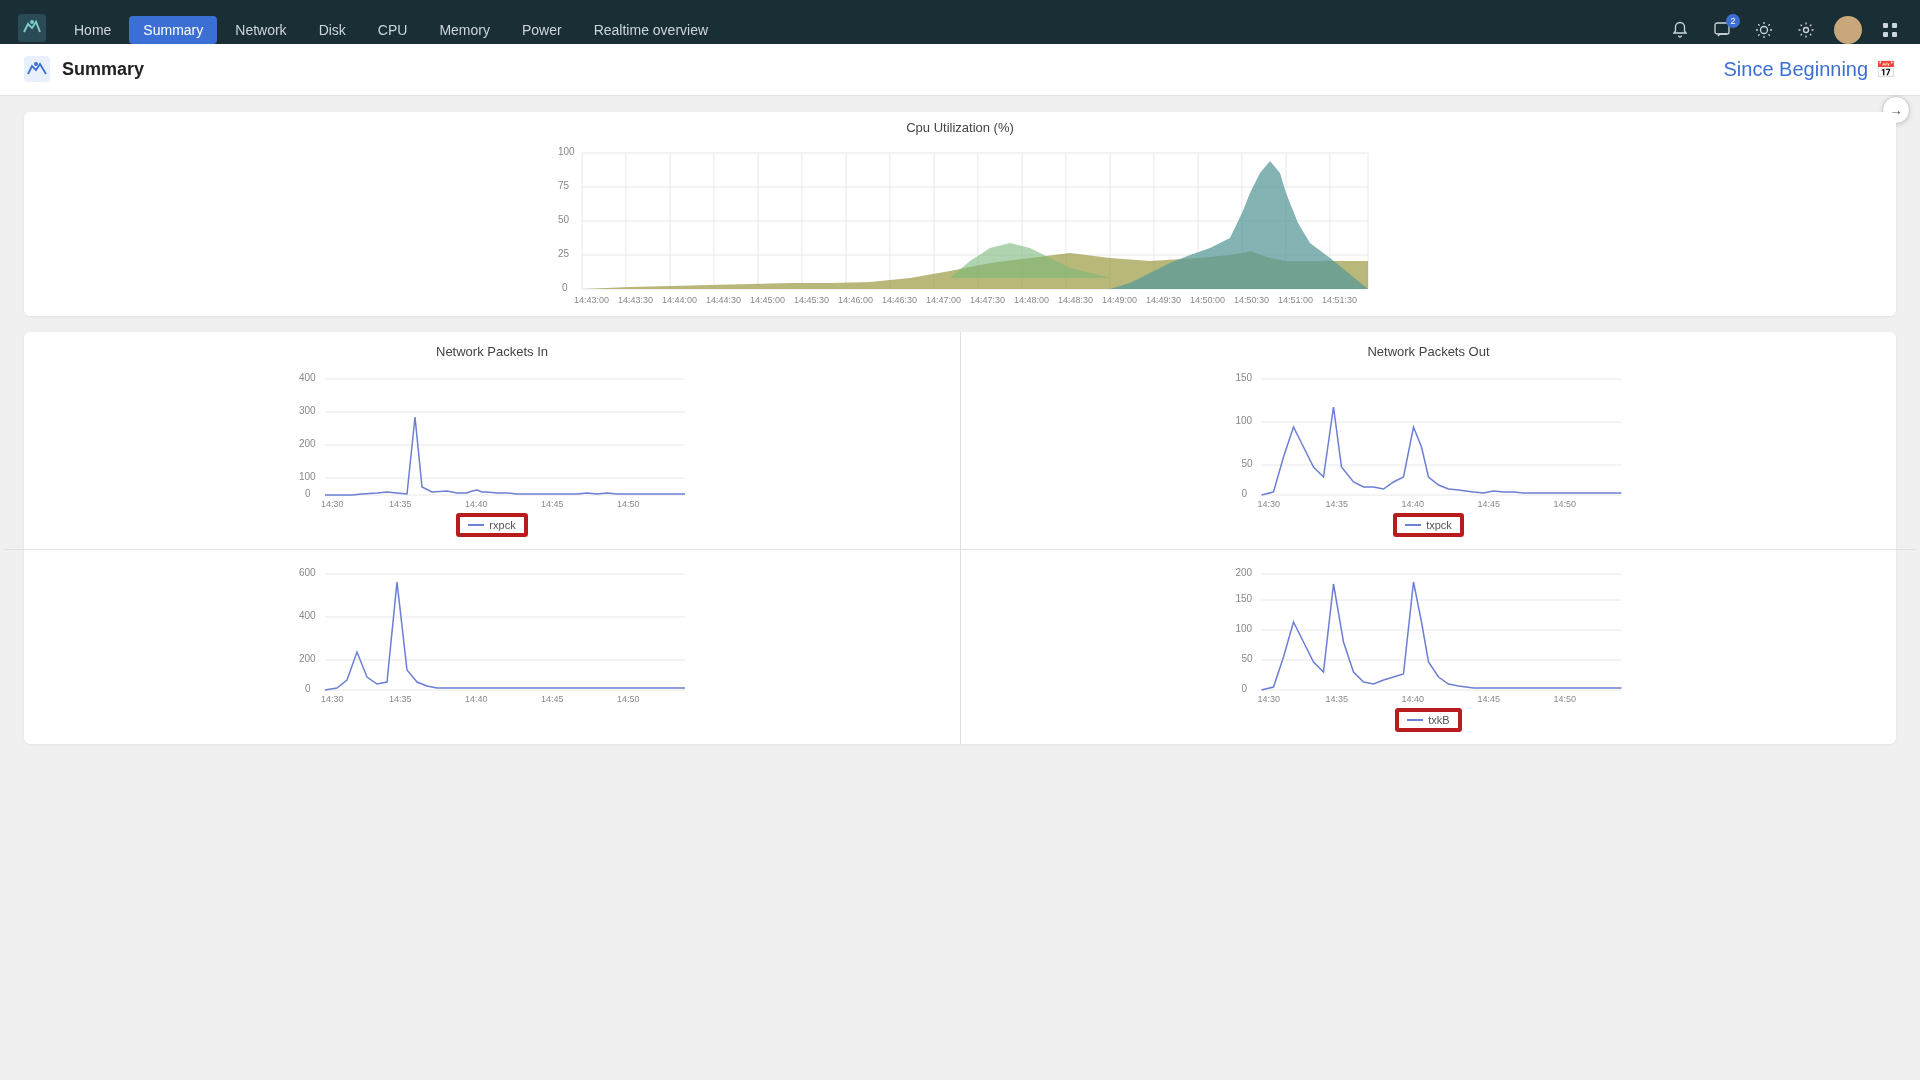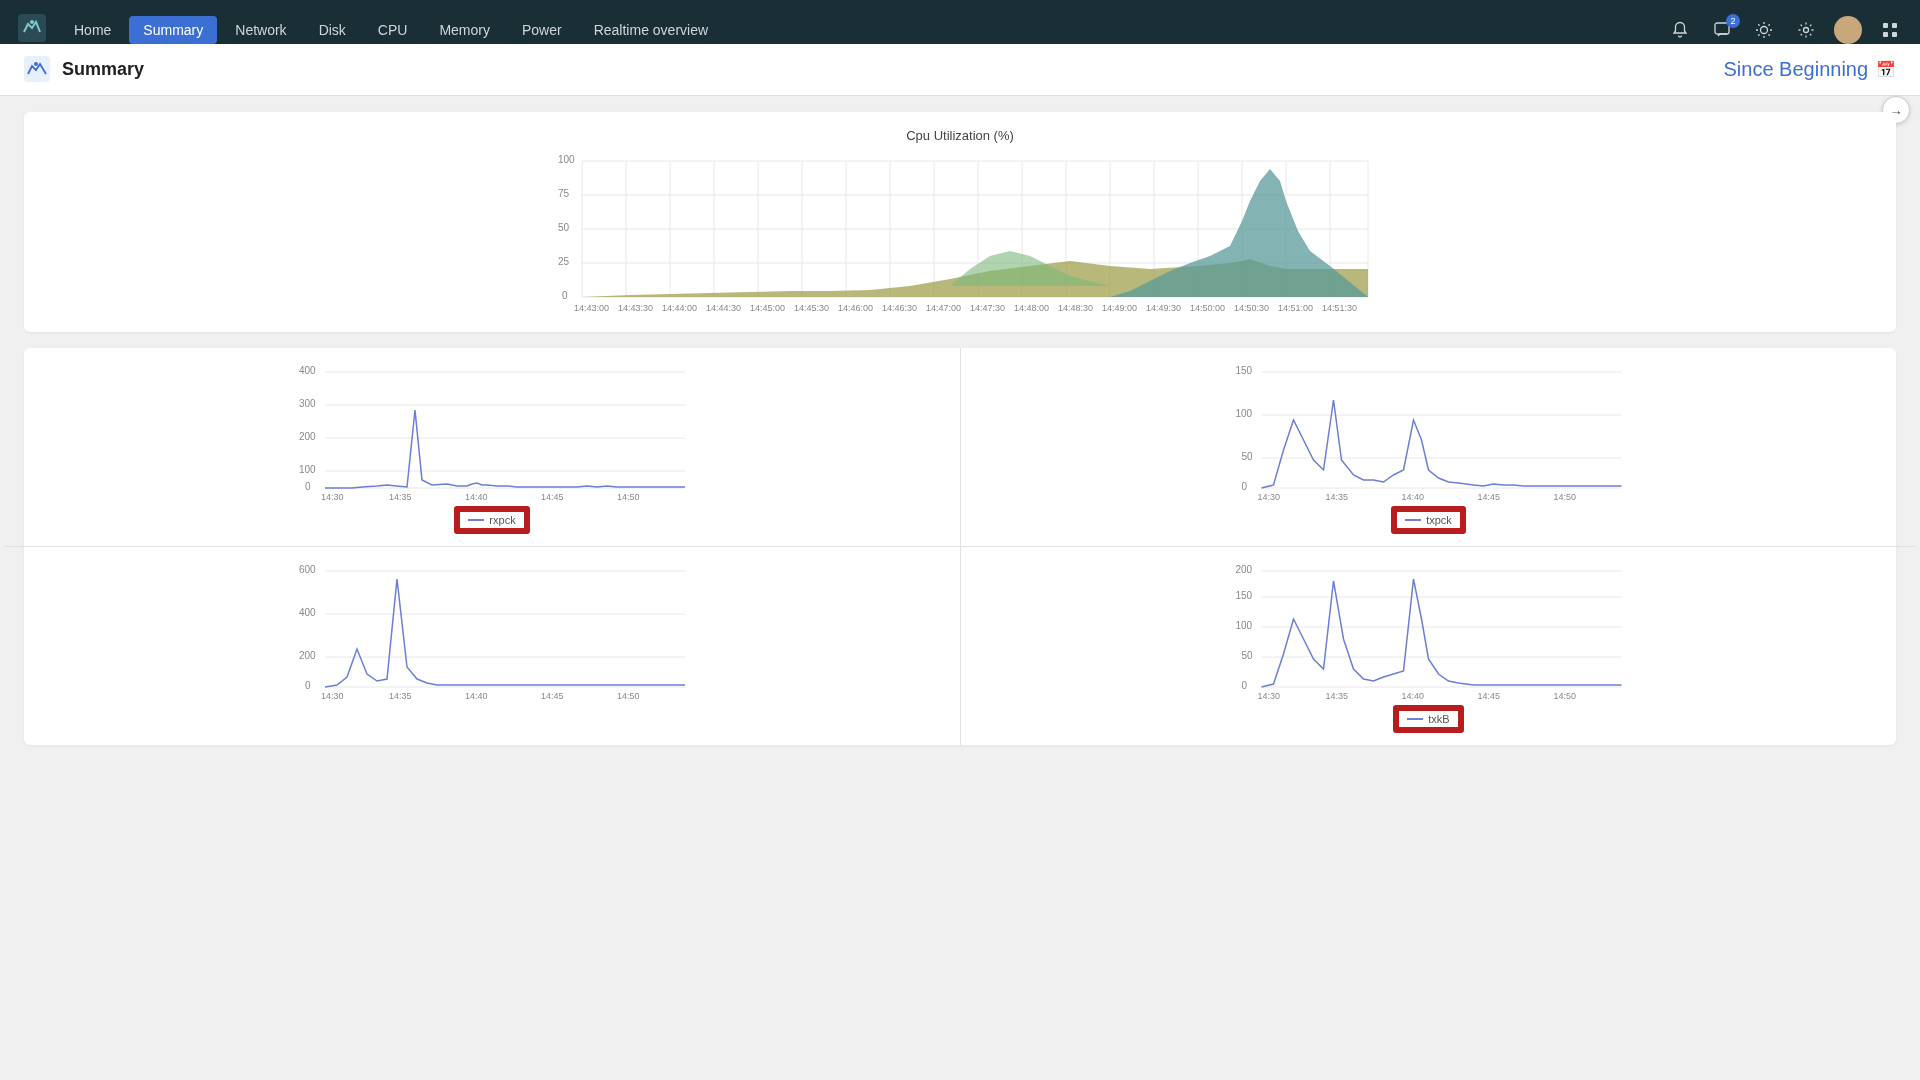--- a/index.html
+++ b/index.html
@@ -111,21 +111,21 @@
       cursor: pointer;
       font-size: 14px;
       color: #555;
       box-shadow: 0 1px 4px rgba(0,0,0,0.15);
     }
 
     
     .card {
       background: #fff;
       border-radius: 6px;
-      padding: 16px 20px;
+      padding: 8px 20px;
       margin-bottom: 16px;
       box-shadow: 0 1px 3px rgba(0,0,0,0.06);
     }
 
     
     .tab-bar {
       display: flex;
       gap: 6px;
       margin-bottom: 16px;
     }
@@ -174,21 +174,21 @@
     .chart-grid-divider-v {
       border-left: 1px solid #e0e0e0;
     }
 
     .legend-item {
       display: inline-flex;
       align-items: center;
       gap: 5px;
       font-size: 11px;
       color: #555;
-      border: 6px solid #b91c1c;
+      border: 4px solid #b91c1c;
       border-radius: 3px;
       padding: 2px 8px;
       margin-top: 6px;
     }
     .legend-line {
       width: 16px; height: 2px;
       background: #6b7fd4;
     }
     .legend-center {
       display: flex;
@@ -349,20 +349,21 @@
         <text x="728" y="160" class="chart-xaxis-label">14:51:00</text>
         <text x="772" y="160" class="chart-xaxis-label">14:51:30</text>
       </svg>
     </div>
   </div>
 
   <div class="card" style="padding: 0;">
     <div class="chart-grid">
 
       <div class="chart-grid-item">
+        <div class="chart-title">Network Packets In</div>
         <svg class="chart-svg" height="140" viewBox="0 0 390 140">
 
           <text x="2" y="14" class="chart-yaxis-label">400</text>
           <text x="2" y="47" class="chart-yaxis-label">300</text>
           <text x="2" y="80" class="chart-yaxis-label">200</text>
           <text x="2" y="113" class="chart-yaxis-label">100</text>
           <text x="8" y="130" class="chart-yaxis-label">0</text>
 
           <line x1="28" y1="12" x2="388" y2="12" class="chart-grid-line"></line>
           <line x1="28" y1="45" x2="388" y2="45" class="chart-grid-line"></line>
@@ -380,20 +381,21 @@
         </svg>
         <div class="legend-center">
           <div class="legend-item">
             <div class="legend-line"></div>
             <span>rxpck</span>
           </div>
         </div>
       </div>
 
       <div class="chart-grid-item chart-grid-divider-v">
+        <div class="chart-title">Network Packets Out</div>
         <svg class="chart-svg" height="140" viewBox="0 0 390 140">
 
           <text x="2" y="14" class="chart-yaxis-label">150</text>
           <text x="2" y="57" class="chart-yaxis-label">100</text>
           <text x="8" y="100" class="chart-yaxis-label">50</text>
           <text x="8" y="130" class="chart-yaxis-label">0</text>
 
           <line x1="28" y1="12" x2="388" y2="12" class="chart-grid-line"></line>
           <line x1="28" y1="55" x2="388" y2="55" class="chart-grid-line"></line>
           <line x1="28" y1="98" x2="388" y2="98" class="chart-grid-line"></line>

